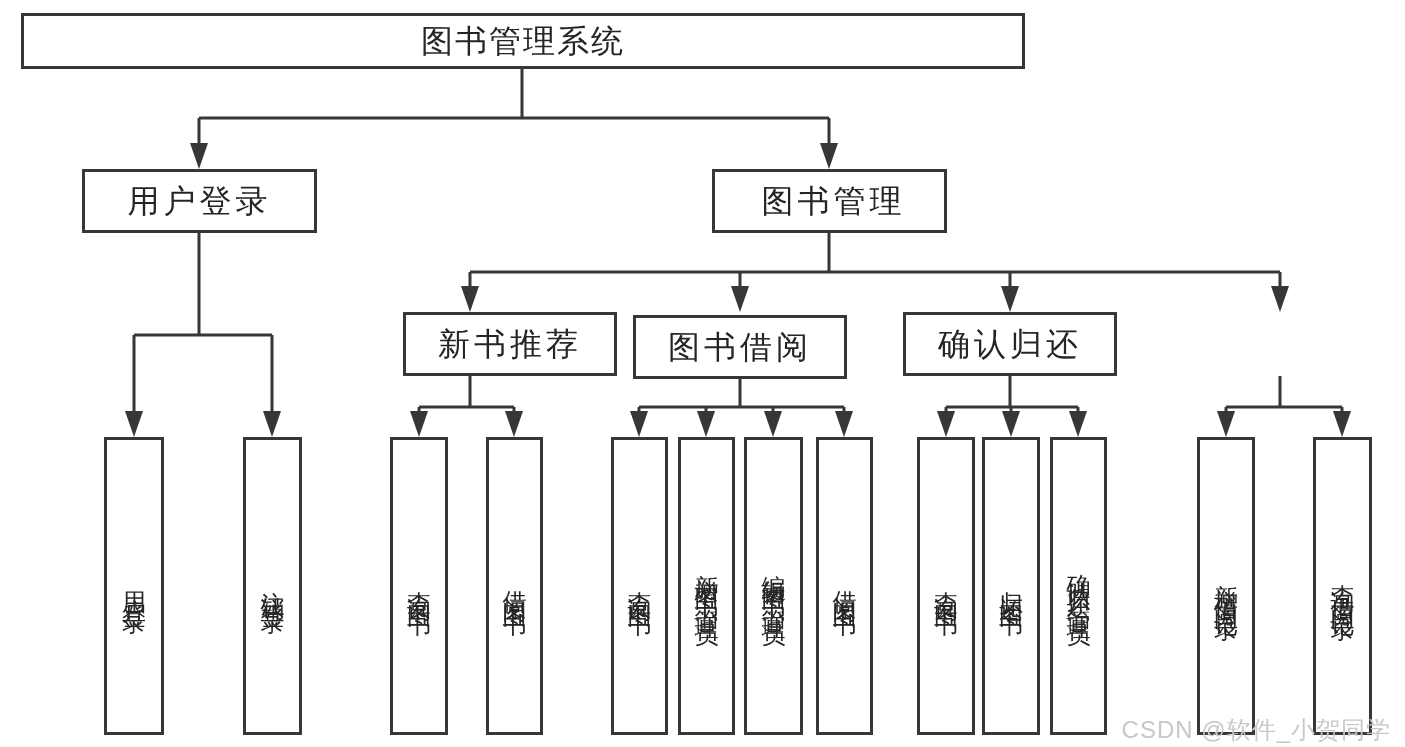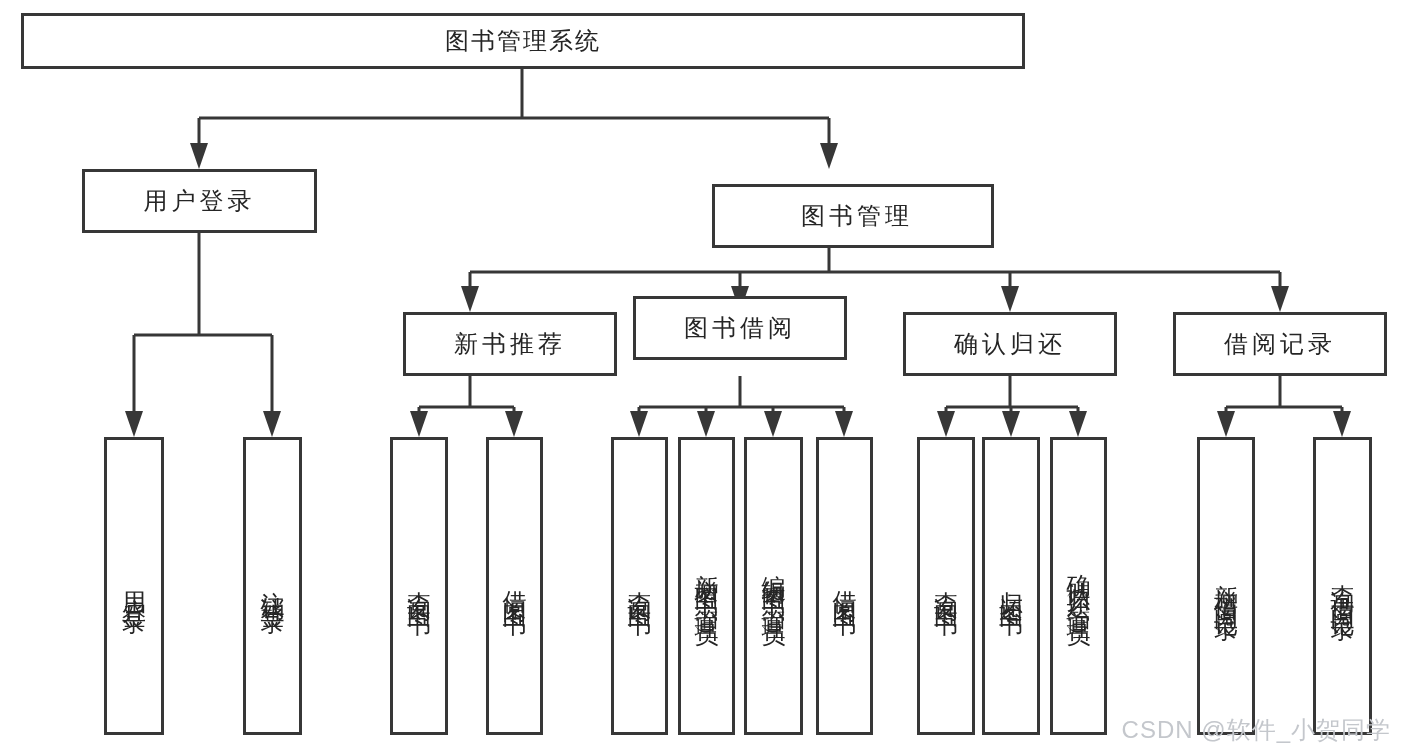--- a/index.html
+++ b/index.html
@@ -18,21 +18,21 @@
     width: 1405px; height: 747px;
   }
   .node {
     position: absolute;
     box-sizing: border-box;
     background: #ffffff;
     border: 3px solid #373737;
     display: flex;
     align-items: center;
     justify-content: center;
-    font-size: 24px;
+    font-size: 32px;
     letter-spacing: 4px;
     line-height: 1;
     white-space: nowrap;
   }
   .node.root { letter-spacing: 2px; }
   .leaf {
     writing-mode: vertical-rl;
     text-orientation: mixed;
     letter-spacing: 7px;
     font-size: 24px;
@@ -107,35 +107,32 @@
     </g>
   </svg>
 
   <div class="node root" style="left:21px; top:13px; width:1004px; height:56px;">
     <span>图书管理系统</span>
   </div>
 
   <div class="node" style="left:82px; top:169px; width:235px; height:64px;">
     <span>用户登录</span>
   </div>
-  <div class="node" style="left:712px; top:184px; width:282px; height:64px;padding-left:8px;">
+  <div class="node" style="left:712px; top:169px; width:235px; height:64px;padding-left:8px;">
     <span>图书管理</span>
   </div>
 
   <div class="node" style="left:363px; top:312px; width:214px; height:64px;margin-left:40px;">
     <span>新书推荐</span>
   </div>
-  <div class="node" style="left:633px; top:296px; width:214px; height:64px;">
+  <div class="node" style="left:633px; top:315px; width:214px; height:64px;">
     <span>图书借阅</span>
   </div>
   <div class="node" style="left:903px; top:312px; width:214px; height:64px;">
     <span>确认归还</span>
-  </div>
-  <div class="node" style="left:1173px; top:312px; width:214px; height:64px;">
-    <span>借阅记录</span>
   </div>
 
   <div class="node leaf" style="left:104px; width:60px;">
     <span>用户登录</span>
   </div>
   <div class="node leaf" style="left:243px; width:59px;">
     <span>注销登录</span>
   </div>
 
   <div class="node leaf" style="left:390px; width:58px;">

